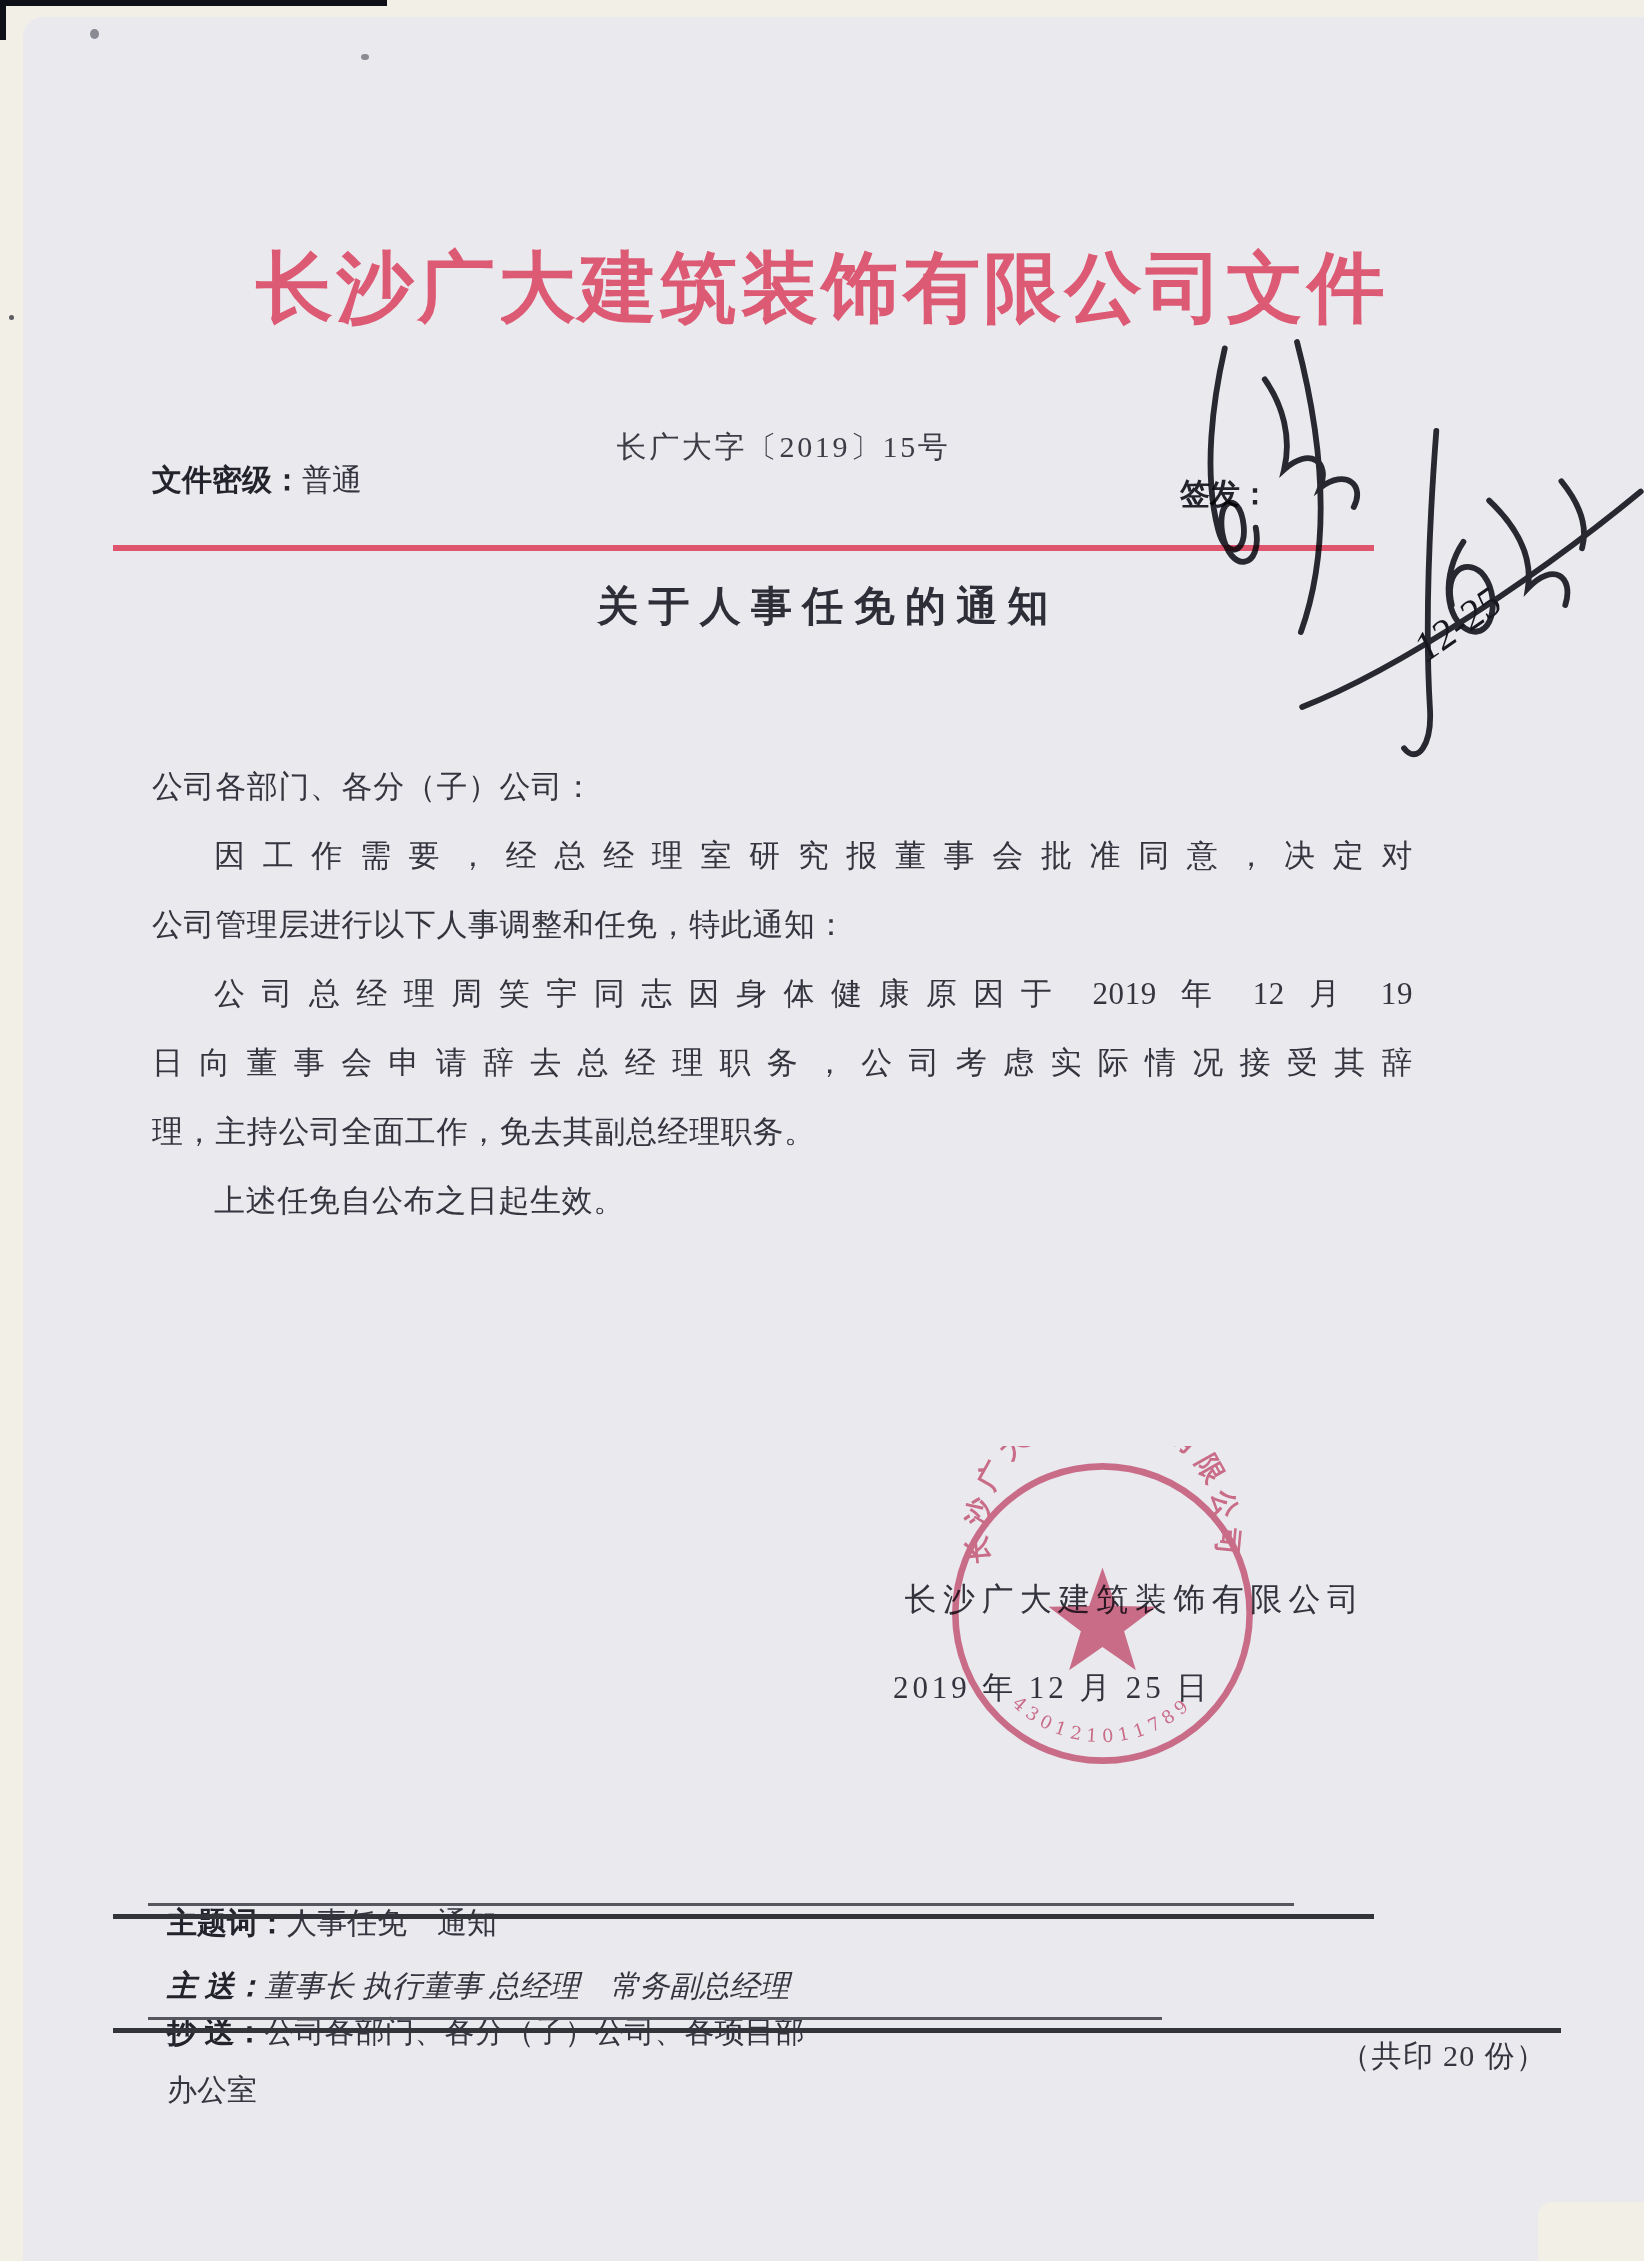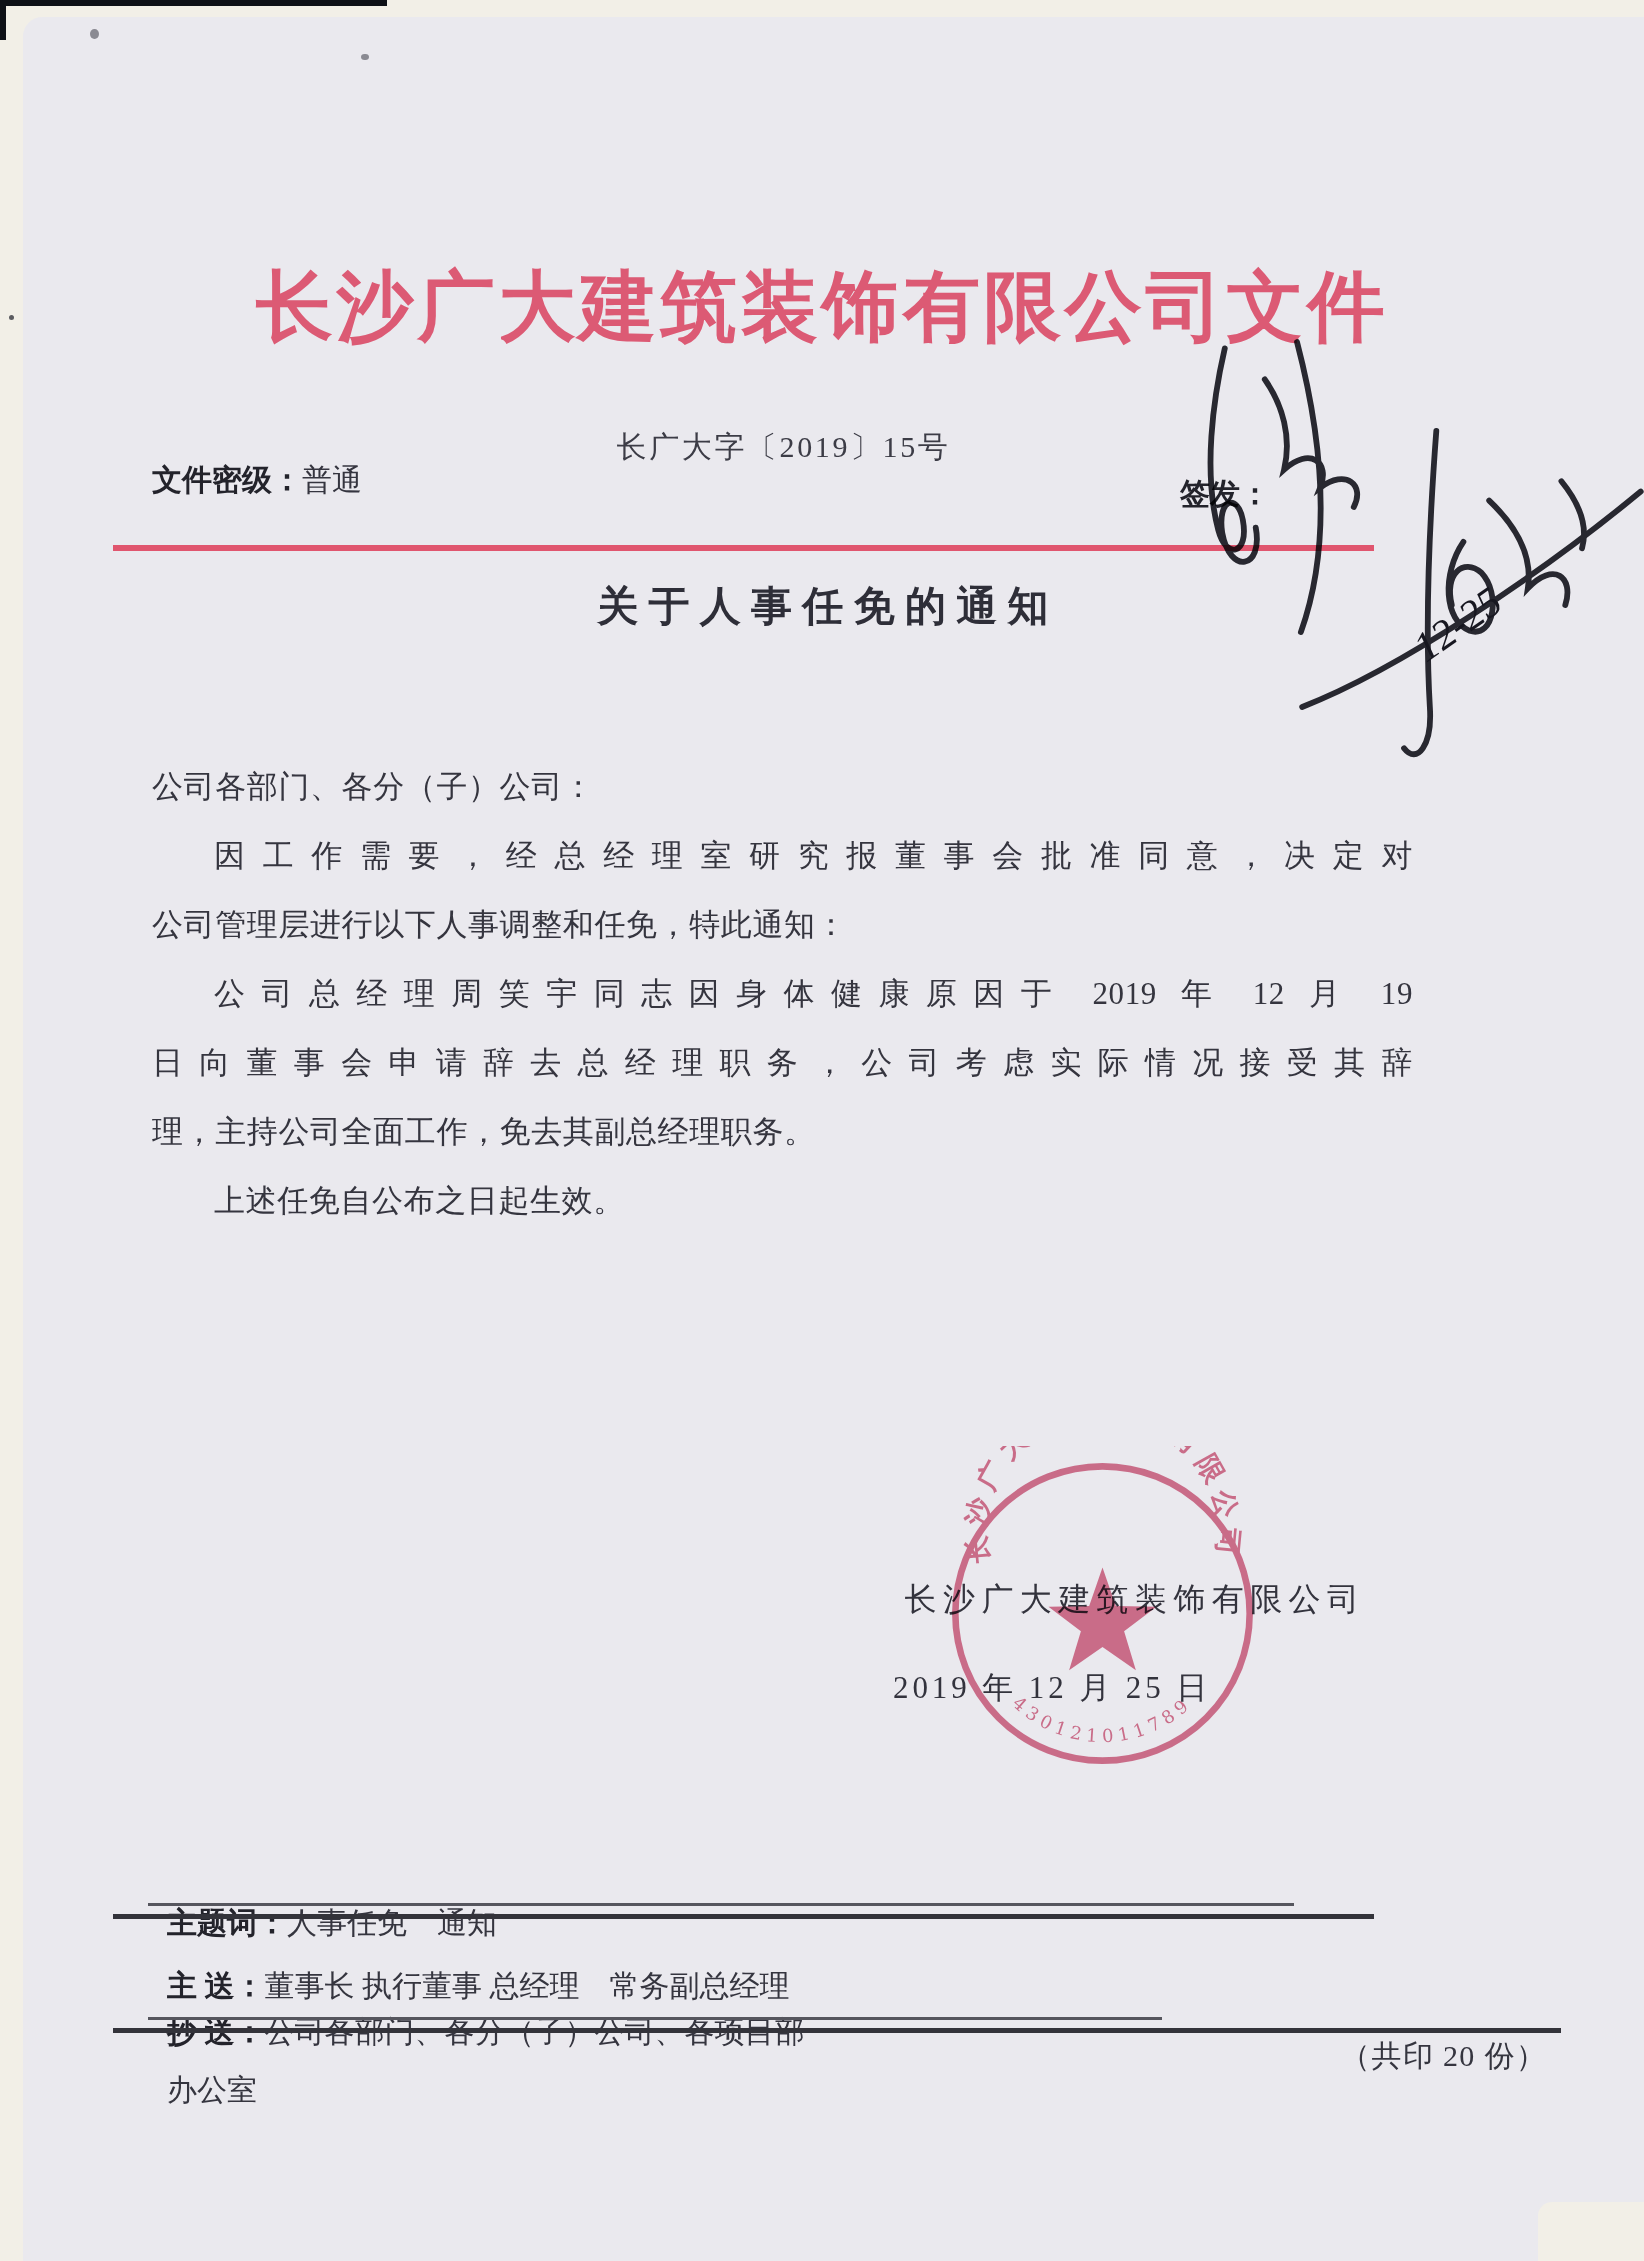--- a/index.html
+++ b/index.html
@@ -13,21 +13,21 @@
     position:absolute;left:23px;top:17px;right:0;bottom:0;
     background:#eae9ee;
     border-radius:19.3px 0 0 0;
   }
   .scan-bar-top{position:absolute;left:0;top:0;width:387px;height:5.8px;background:#0d1016;}
   .scan-bar-corner{position:absolute;left:0;top:0;width:6.4px;height:40px;background:#0d1016;}
   .corner-patch{position:absolute;right:0;bottom:0;width:106px;height:59px;background:#f2efe7;border-radius:14px 0 0 0;}
   .speck{position:absolute;border-radius:50%;background:#8a8a92;}
 
   .org-title{
-    position:absolute;left:0;top:256px;width:1644px;
+    position:absolute;left:0;top:237px;width:1644px;
     text-align:center;
     font-size:77px;font-weight:bold;letter-spacing:3.9px;
     color:#dc5a74;
   }
   .doc-number{
     position:absolute;left:0;top:379px;width:1567px;
     text-align:center;font-size:30px;color:#3c3c46;letter-spacing:2.6px;margin-top:48px;
   }
   .meta-row{position:absolute;left:152px;top:460px;width:1380px;font-size:30px;color:#35353f;}
   .meta-label{font-weight:bold;color:#23232b;}
@@ -131,21 +131,21 @@
     </text>
   </g>
 </svg>
 
 <div class="footer-row" style="top:1869px;">
   <span class="footer-label">主题词：</span><span>人事任免　通知</span>
 </div>
 <div class="rule-thin" style="left:148px;top:1903px;width:1146px;"></div>
 <div class="rule-thick" style="left:113px;top:1914px;width:1261px;"></div>
 
-<div class="footer-row" style="top:1932px;">
+<div class="footer-row" style="top:1932px;font-style:italic;">
   <span class="footer-label">主 送：</span><span>董事长 执行董事 总经理　常务副总经理</span>
 </div>
 
 <div class="footer-row" style="top:1978px;">
   <span class="footer-label">抄 送：</span><span>公司各部门、各分（子）公司、各项目部</span>
 </div>
 <div class="rule-thin" style="left:148px;top:2017px;width:1014px;"></div>
 <div class="rule-thick" style="left:113px;top:2028px;width:1448px;"></div>
 
 <div class="footer-row" style="top:2036px;">

